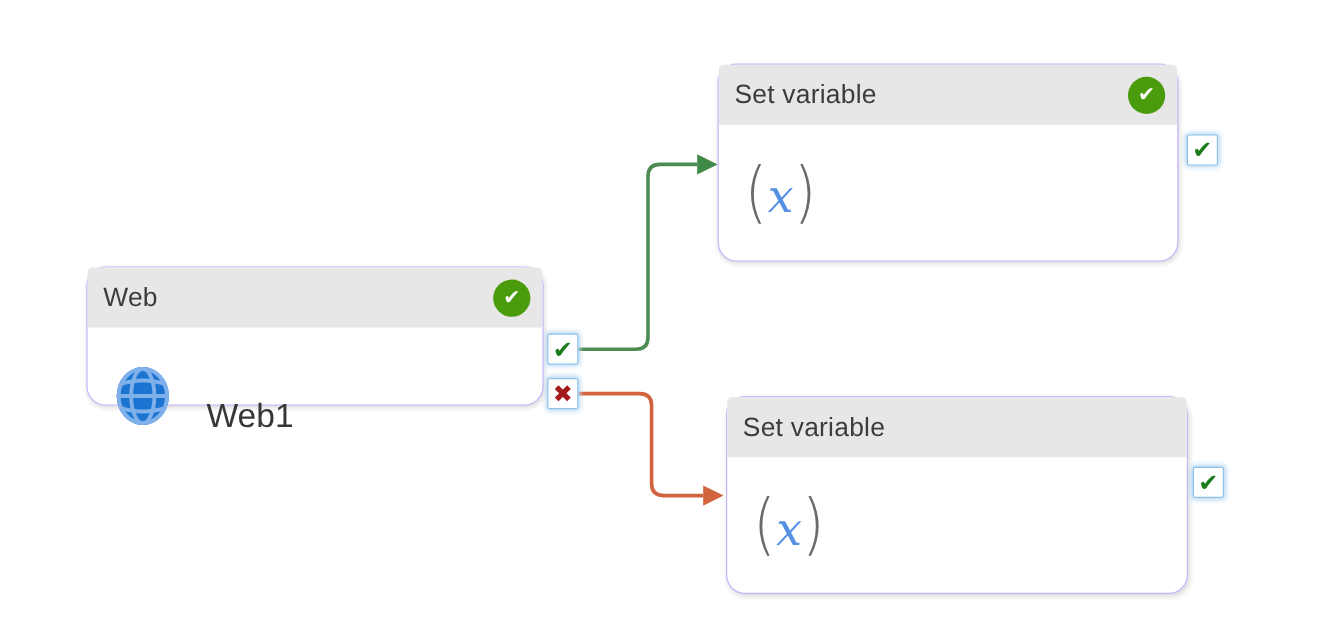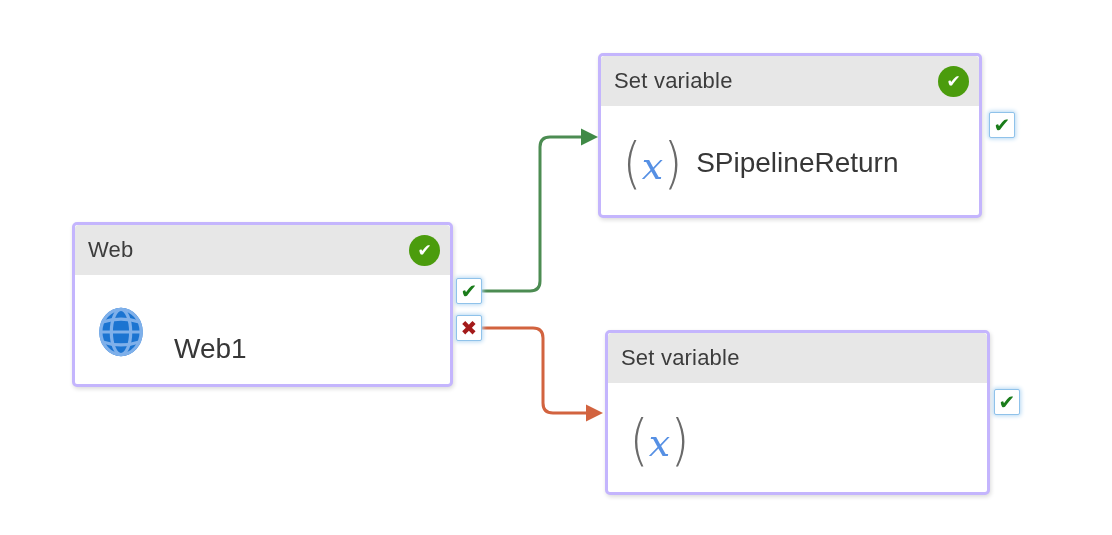--- a/index.html
+++ b/index.html
@@ -19,22 +19,22 @@
   }
   .wire { fill: none; stroke-width: 3; }
   .wire.green { stroke: #4c8c52; }
   .wire.red   { stroke: #d2633f; }
   .head.green { fill: #3f8a46; }
   .head.red   { fill: #d2633f; }
 
   .node {
     position: absolute;
     background: #ffffff;
-    border: 3px solid #c4b5fd;
-    border-radius: 5px;
+    border: 1px solid #c4b5fd;
+    border-radius: 16px;
     box-shadow: 1px 2px 4px rgba(0,0,0,0.14);
     box-sizing: border-box;
     cursor: pointer;
   }
   .hdr {
     height: 50px;
     background: #e7e7e7;
     border-radius: 4px 4px 0 0;
     display: flex;
     align-items: center;
@@ -125,21 +125,21 @@
     <g>
       <path class="wire green" d="M 482 291 H 530 Q 540 291 540 281 V 147 Q 540 137 550 137 H 581"></path>
       <polygon class="head green" points="581,128.5 581,145.5 598,137"></polygon>
     </g>
     <g>
       <path class="wire red" d="M 482 328 H 533 Q 543 328 543 338 V 403 Q 543 413 553 413 H 586"></path>
       <polygon class="head red" points="586,404.5 586,421.5 603,413"></polygon>
     </g>
   </svg>
 
-  <div class="node" style="left:72px; top:222px; width:381px; height:165px;">
+  <div class="node" style="left:72px; top:222px; width:381px; height:116px;">
     <div class="hdr">
       <span class="hdr-label">Web</span>
       <span class="badge">
         <span>✔</span>
       </span>
     </div>
     <div class="body">
       <span class="globe-wrap">
         <svg viewBox="0 0 64 72" width="52" height="58">
           <ellipse cx="32" cy="36" rx="27" ry="30" fill="#1b74d1"></ellipse>
@@ -162,21 +162,20 @@
       <span class="badge">
         <span>✔</span>
       </span>
     </div>
     <div class="body">
       <span class="varicon">
         <span class="paren">(</span>
         <span class="varx">x</span>
         <span class="paren">)</span>
       </span>
-      <span class="node-name var-name">SPipelineReturn</span>
     </div>
   </div>
 
   <div class="node" style="left:605px; top:330px; width:385px; height:165px;">
     <div class="hdr">
       <span class="hdr-label">Set variable</span>
     </div>
     <div class="body">
       <span class="varicon">
         <span class="paren">(</span>

